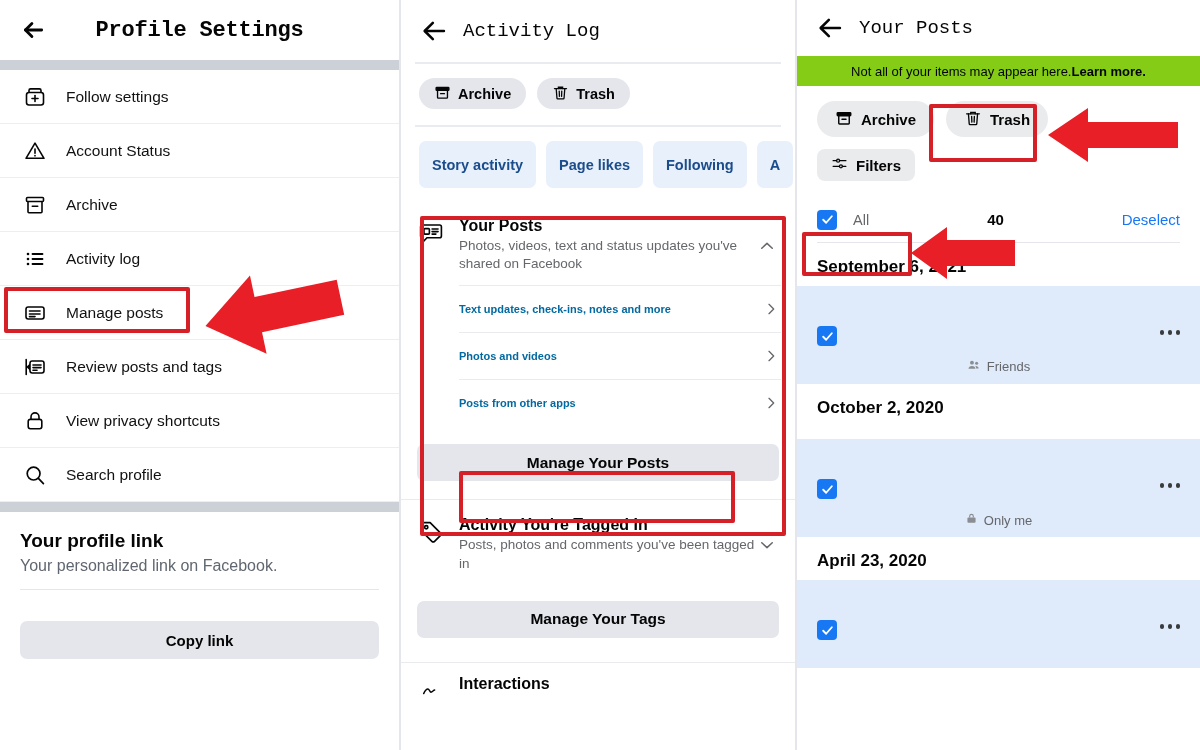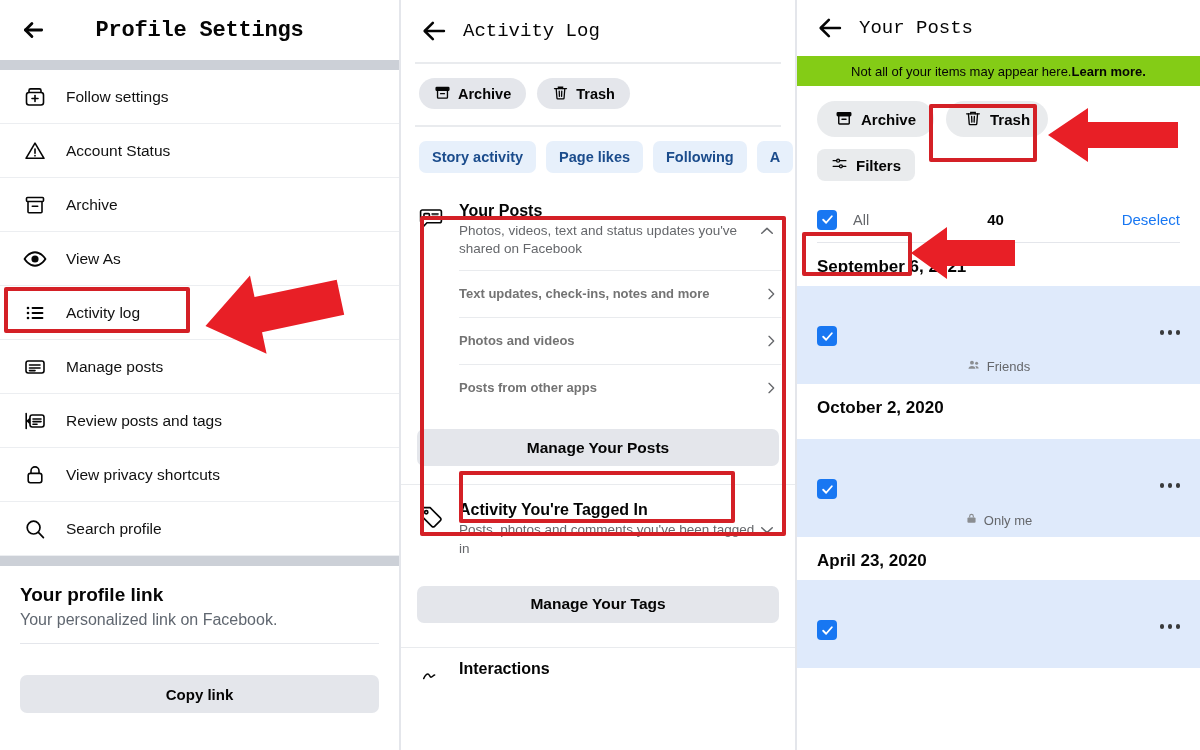--- a/index.html
+++ b/index.html
@@ -47,35 +47,35 @@
   
   .mid-rule { height:2px; background:#e9ebee; margin:0 14px; }
   .chip-row { display:flex; gap:11px; padding: 14px 18px 16px 18px; }
   .chip {
     background:#e4e6eb; border-radius:18px; height:31px;
     display:flex; align-items:center; gap:7px; padding: 0 15px;
     font-size:14.5px; font-weight:bold; color:#050505; white-space:nowrap;
   }
   .tabs-row { display:flex; gap:10px; padding: 0 18px 15px 18px; }
   .tab-chip {
-    background:#e7f0fb; border-radius:7px; height:32px; display:flex; align-items:center;
+    background:#e7f0fb; border-radius:7px; height:47px; display:flex; align-items:center;
     padding: 0 13px; font-size:14.5px; font-weight:bold; color:#1b4c8c; white-space:nowrap;
   }
   .section-head { display:flex; padding: 14px 16px 12px 16px; align-items:flex-start; }
   .section-head .sic { width:28px; flex:0 0 28px; margin-right:14px; margin-top:3px; display:flex; justify-content:center;}
   .section-head .stext { flex:1; }
   .section-head .stitle { font-size:16px; font-weight:bold; color:#050505; margin-bottom:2px;}
   .section-head .sdesc  { font-size:13.5px; color:#65676b; line-height:1.35; }
   .section-head .caret  { width:24px; flex:0 0 24px; display:flex; align-items:center; justify-content:center; padding-top:20px;}
 
   .sub-row {
     display:flex; align-items:center; min-height:47px; margin-left:58px; margin-right:14px;
     border-top:1px solid #e9ebee; padding: 8px 0;
   }
-  .sub-row .sl { flex:1; font-size:13px; font-weight:bold; color:#737373; line-height:1.3; padding-right:10px;}
+  .sub-row .sl { flex:1; font-size:11px; font-weight:bold; color:#0369a1; line-height:1.3; padding-right:10px;}
   .sub-row .sc { width:20px; flex:0 0 20px; display:flex; justify-content:center; }
 
   .wide-btn {
     margin: 12px 16px 0 16px; height:37px; border-radius:7px; background:#e4e6eb;
     display:flex; align-items:center; justify-content:center;
     font-size:15.5px; font-weight:bold; color:#050505;
   }
 
   
   .notice-band {
@@ -161,29 +161,20 @@
       <span class="ic">
         <svg width="24" height="24" viewBox="0 0 24 24" fill="none" stroke="#050505" stroke-width="1.6">
             <rect x="3.5" y="4.5" width="17" height="4" rx="1"></rect>
             <path d="M5 8.5v10.2a1 1 0 0 0 1 1h12a1 1 0 0 0 1-1V8.5"></path>
             <line x1="9.3" y1="13.2" x2="14.7" y2="13.2" stroke-linecap="round"></line>
           </svg>
       </span>
       <span class="lbl">Archive</span>
     </div>
 
-    <div class="list-row">
-      <span class="ic">
-        <svg width="26" height="26" viewBox="0 0 24 24" fill="none" stroke="#050505" stroke-width="1.7">
-            <path d="M2.4 12S6 5.8 12 5.8 21.6 12 21.6 12 18 18.2 12 18.2 2.4 12 2.4 12z"></path>
-            <circle cx="12" cy="12" r="3.3" fill="#050505" stroke="none"></circle>
-          </svg>
-      </span>
-      <span class="lbl">View As</span>
-    </div>
 
     <div class="list-row">
       <span class="ic">
         <svg width="24" height="24" viewBox="0 0 24 24" fill="none" stroke="#050505" stroke-width="1.8" stroke-linecap="round">
             <circle cx="5" cy="7" r="1.3" fill="#050505" stroke="none"></circle>
             <circle cx="5" cy="12" r="1.3" fill="#050505" stroke="none"></circle>
             <circle cx="5" cy="17" r="1.3" fill="#050505" stroke="none"></circle>
             <line x1="9.5" y1="7" x2="19.5" y2="7"></line>
             <line x1="9.5" y1="12" x2="19.5" y2="12"></line>
             <line x1="9.5" y1="17" x2="19.5" y2="17"></line>

